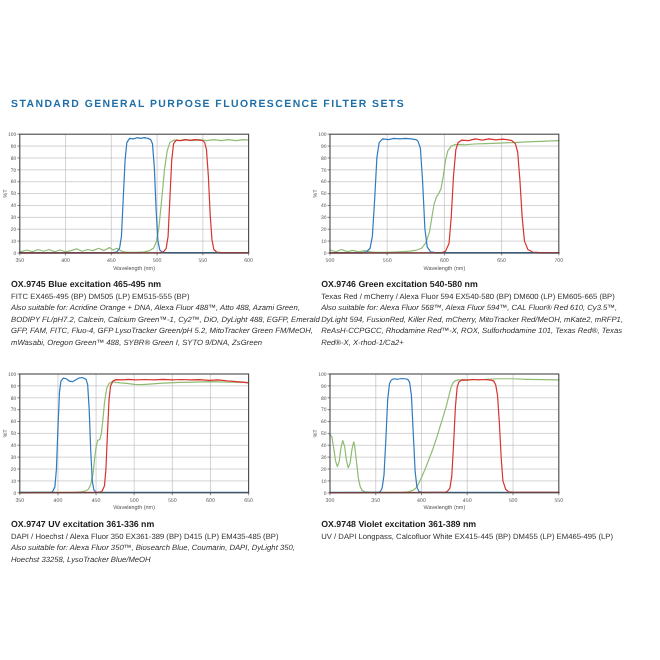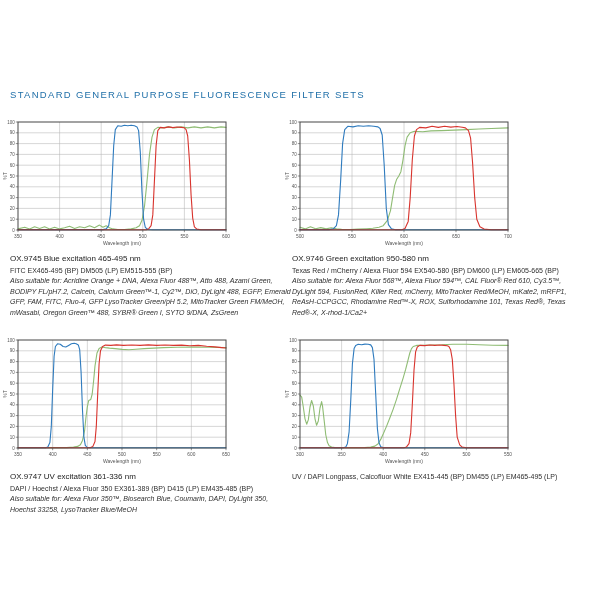--- a/index.html
+++ b/index.html
@@ -1,28 +1,28 @@
 <!DOCTYPE html>
 <html><head>
 <meta charset="utf-8">
 <style>
   html,body{margin:0;padding:0;background:#ffffff;}
   .page{position:relative;width:600px;height:600px;background:#ffffff;
         font-family:"Liberation Sans",sans-serif;overflow:hidden;}
   .title{position:absolute;left:10px;top:89px;margin:0;
-         font-size:9.5px;font-weight:normal;letter-spacing:1.3px;}
+         font-size:9.5px;font-weight:bold;letter-spacing:1.3px;}
   .cell{position:absolute;width:302px;}
   .tl{left:2px;top:118px;}
   .tr{left:284px;top:118px;}
   .bl{left:2px;top:336px;}
   .br{left:284px;top:336px;}
   svg.chart{display:block;width:240px;height:134px;}
   .textblock{padding:2px 0 0 8px;width:282px;}
   .tr .textblock,.br .textblock{width:294px;}
-  .heading{font-size:8px;font-weight:normal;color:#1a1a1a;margin-bottom:2.5px;}
+  .heading{font-size:8px;font-weight:bold;color:#1a1a1a;margin-bottom:2.5px;}
   .filters{font-size:7px;color:#2e2e2e;line-height:10.5px;}
   .also{font-size:7px;font-style:italic;color:#2e2e2e;line-height:10.5px;}
 </style>
 </head>
 <body>
 
 <div class="page">
   <h1 class="title" style="color: rgb(31, 111, 168);">STANDARD GENERAL PURPOSE FLUORESCENCE FILTER SETS</h1>
 
   <section class="cell tl">
@@ -135,21 +135,21 @@
         <line x1="13.8" y1="25.599999999999994" x2="16" y2="25.599999999999994" stroke="#474747" stroke-width="0.6"></line>
         <text x="12.8" y="27.199999999999996" text-anchor="end" font-size="4.5" fill="#555555">80</text>
         <line x1="13.8" y1="14.799999999999997" x2="16" y2="14.799999999999997" stroke="#474747" stroke-width="0.6"></line>
         <text x="12.8" y="16.4" text-anchor="end" font-size="4.5" fill="#555555">90</text>
         <line x1="13.8" y1="4" x2="16" y2="4" stroke="#474747" stroke-width="0.6"></line>
         <text x="12.8" y="5.6" text-anchor="end" font-size="4.5" fill="#555555">100</text>
         <text x="120" y="127" text-anchor="middle" font-size="5" fill="#555555">Wavelength (nm)</text>
         <text x="4.5" y="58" text-anchor="middle" font-size="5" fill="#555555" transform="rotate(-90 4.5 58)">%T</text>
       </svg>
     <div class="textblock">
-      <div class="heading">OX.9746 Green excitation 950-580 nm</div>
+      <div class="heading">OX.9746 Green excitation 540-580 nm</div>
       <div class="filters">Texas Red / mCherry / Alexa Fluor 594 EX540-580 (BP) DM600 (LP) EM605-665 (BP)</div>
       <div class="also">Also suitable for: Alexa Fluor 568™, Alexa Fluor 594™, CAL Fluor® Red 610, Cy3.5™, DyLight 594, FusionRed, Killer Red, mCherry, MitoTracker Red/MeOH, mKate2, mRFP1, ReAsH-CCPGCC, Rhodamine Red™-X, ROX, Sulforhodamine 101, Texas Red®, Texas Red®-X, X-rhod-1/Ca2+</div>
     </div>
   </section>
 
   <section class="cell bl">
     <svg class="chart" viewBox="0 0 240 134">
         <line x1="50.666666666666664" y1="4" x2="50.666666666666664" y2="112" stroke="#b5b5b5" stroke-width="0.55"></line>
         <line x1="85.33333333333333" y1="4" x2="85.33333333333333" y2="112" stroke="#b5b5b5" stroke-width="0.55"></line>
         <line x1="120" y1="4" x2="120" y2="112" stroke="#b5b5b5" stroke-width="0.55"></line>
@@ -264,17 +264,18 @@
         <line x1="13.8" y1="25.599999999999994" x2="16" y2="25.599999999999994" stroke="#474747" stroke-width="0.6"></line>
         <text x="12.8" y="27.199999999999996" text-anchor="end" font-size="4.5" fill="#555555">80</text>
         <line x1="13.8" y1="14.799999999999997" x2="16" y2="14.799999999999997" stroke="#474747" stroke-width="0.6"></line>
         <text x="12.8" y="16.4" text-anchor="end" font-size="4.5" fill="#555555">90</text>
         <line x1="13.8" y1="4" x2="16" y2="4" stroke="#474747" stroke-width="0.6"></line>
         <text x="12.8" y="5.6" text-anchor="end" font-size="4.5" fill="#555555">100</text>
         <text x="120" y="127" text-anchor="middle" font-size="5" fill="#555555">Wavelength (nm)</text>
         <text x="4.5" y="58" text-anchor="middle" font-size="5" fill="#555555" transform="rotate(-90 4.5 58)">%T</text>
       </svg>
     <div class="textblock">
+      <div class="heading">OX.9748 Violet excitation 361-389 nm</div>
       <div class="filters">UV / DAPI Longpass, Calcofluor White EX415-445 (BP) DM455 (LP) EM465-495 (LP)</div>
       <div class="also"></div>
     </div>
   </section>
 </div>
 
 </body></html>

